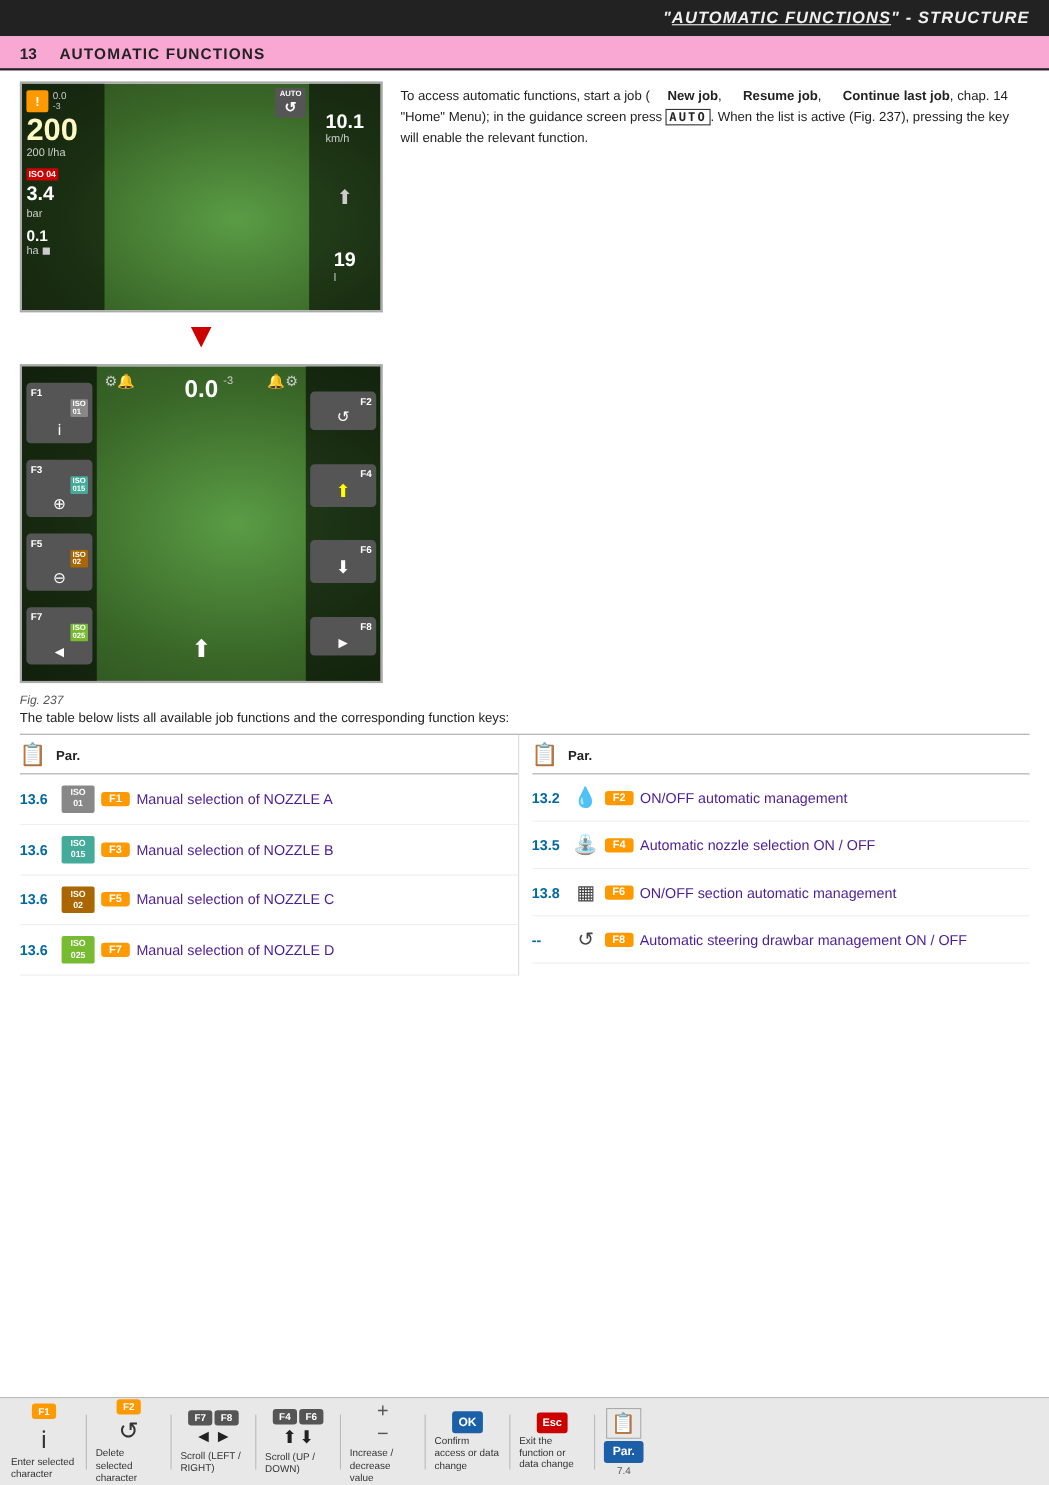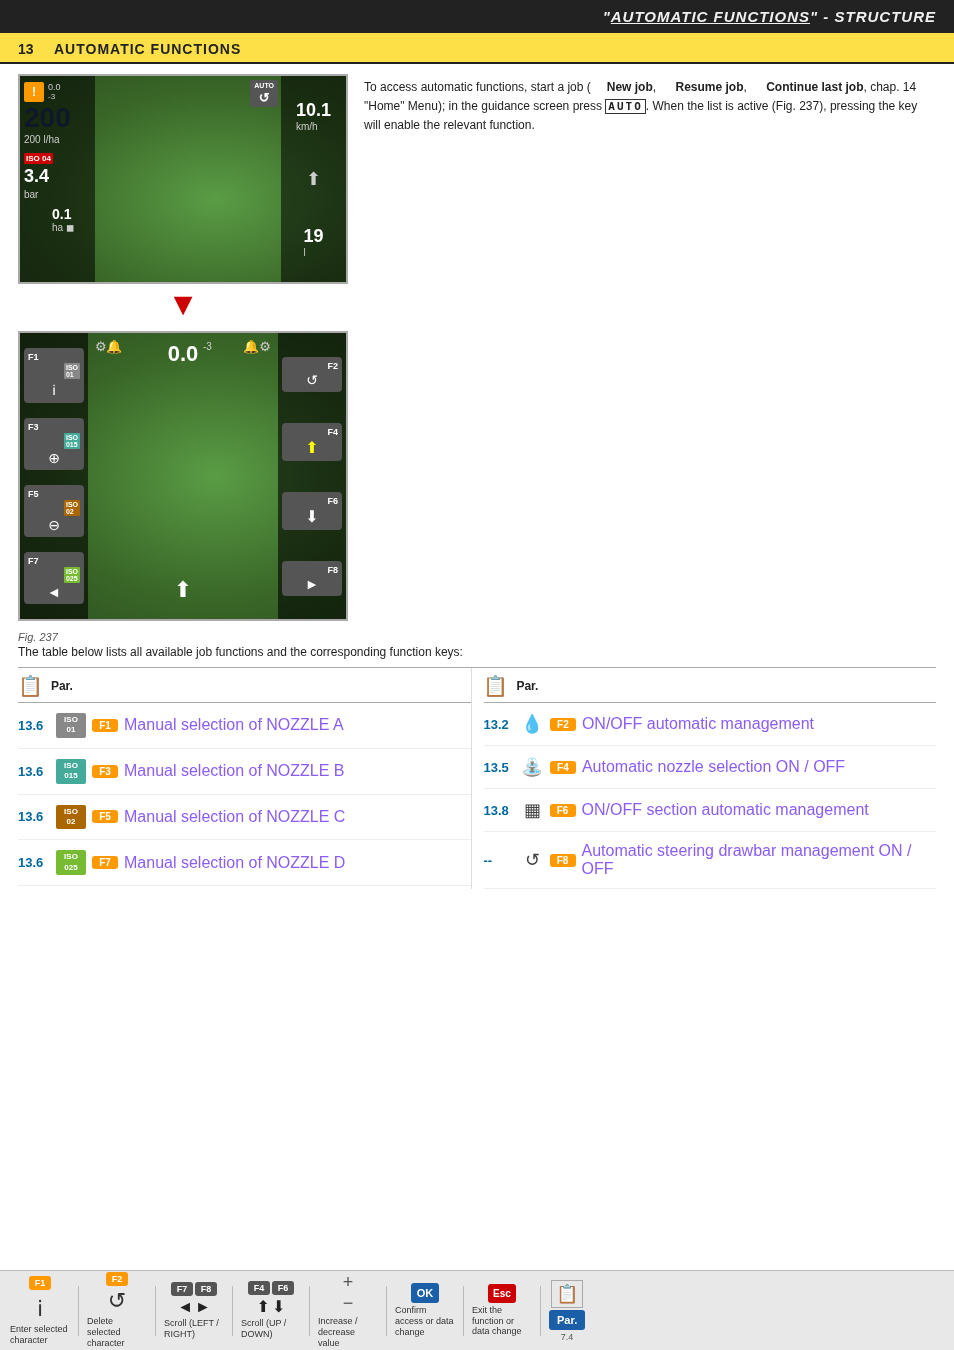--- a/index.html
+++ b/index.html
@@ -20,21 +20,21 @@
       text-align: right;
       padding: 8px 18px;
       font-size: 15px;
       font-weight: bold;
       letter-spacing: 1px;
       font-style: italic;
     }
 
     
     .section-title-bar {
-      background: #fde047;
+      background: #f9a8d4;
       border-bottom: 2px solid #222;
       padding: 8px 18px 5px 18px;
       display: flex;
       align-items: center;
       gap: 12px;
     }
     .section-number {
       font-weight: bold;
       font-size: 14px;
       color: #222;
@@ -101,21 +101,21 @@
     .warn-icon {
       background: #f90;
       color: #fff;
       font-weight: bold;
       font-size: 12px;
       width: 20px; height: 20px;
       display: flex; align-items: center; justify-content: center;
       border-radius: 2px;
     }
     .big-number {
-      color: #0f172a;
+      color: #fef9c3;
       font-size: 28px;
       font-weight: bold;
       line-height: 1;
     }
     .sub-label {
       color: #ccc;
       font-size: 10px;
     }
     .iso-badge {
       background: #c00;
@@ -325,22 +325,22 @@
       color: #fff;
       font-size: 8px;
       font-weight: bold;
       padding: 2px 3px;
       border-radius: 2px;
       min-width: 30px;
       text-align: center;
       line-height: 1.3;
     }
     .tr-desc {
-      font-size: 16px;
-      color: #8b5cf6;
+      font-size: 13px;
+      color: #4c1d95;
     }
     .tr-icon-img {
       font-size: 18px;
       min-width: 22px;
       text-align: center;
       color: #444;
     }
 
     
     .bottom-bar {
@@ -463,21 +463,21 @@
               <div class="warn-icon">!</div>
               <div style="color:#ccc;font-size:9px;line-height:1;">0.0<br><span style="font-size:8px;">-3</span></div>
             </div>
             <div class="big-number">200</div>
             <div class="sub-label">200 l/ha</div>
             <div style="margin-top:2px;">
               <div class="iso-badge">ISO 04</div>
             </div>
             <div class="medium-number">3.4</div>
             <div class="sub-label">bar</div>
-            <div style="margin-top:4px;margin-left:28px;">
+            <div style="margin-top:4px;">
               <div class="small-number">0.1</div>
               <div class="sub-label">ha ◼</div>
             </div>
           </div>
 
           <div class="right-panel">
             <div class="right-val">
               <div class="rv-num">10.1</div>
               <div class="rv-unit">km/h</div>
             </div>

